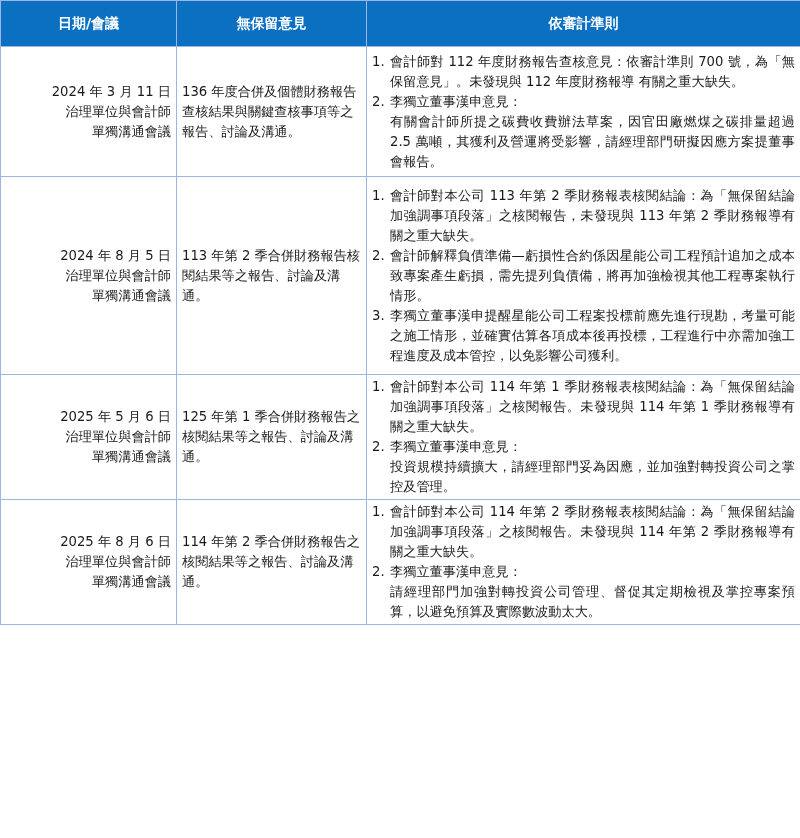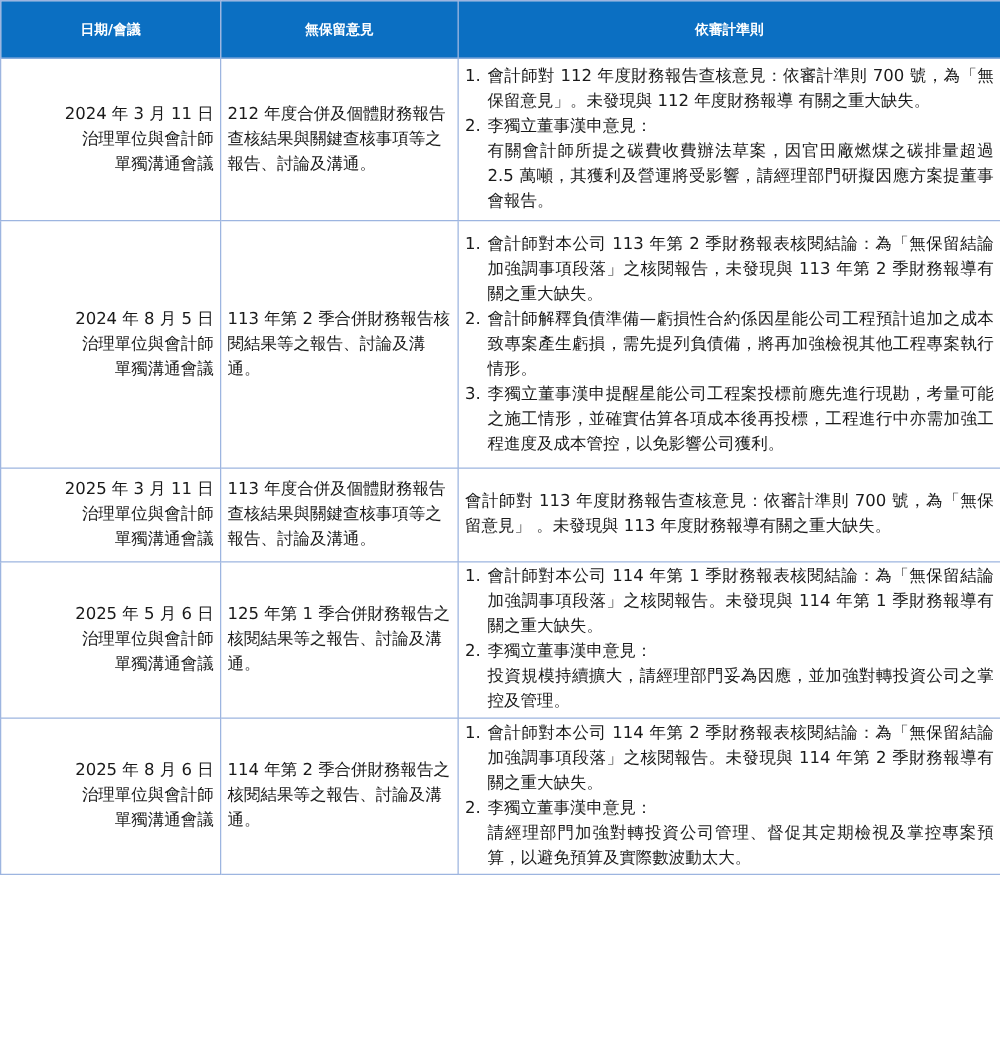--- a/index.html
+++ b/index.html
@@ -10,21 +10,21 @@
     border-collapse: collapse;
     table-layout: fixed;
   }
   table.comm th, table.comm td {
     border: 1px solid #9db5e0;
   }
   table.comm th {
     background: #0b6fc2;
     color: #ffffff;
     font-weight: bold;
-    font-size: 11px;
+    font-size: 14px;
     height: 46px;
     vertical-align: middle;
     margin-left: 28px;
   }
   table.comm td {
     font-size: 13.2px;
     line-height: 20px;
     vertical-align: middle;
     padding: 2px 5px;
   }
@@ -63,21 +63,21 @@
     </tr>
   </thead>
   <tbody>
 
     <tr class="r1">
       <td class="date">
         <span class="sub">2024 年 3 月 11 日</span>
         <span class="sub">治理單位與會計師</span>
         <span class="sub">單獨溝通會議</span>
       </td>
-      <td class="focus">212  年度合併及個體財務報告查核結果與關鍵查核事項等之報告、討論及溝通。</td>
+      <td class="focus">136  年度合併及個體財務報告查核結果與關鍵查核事項等之報告、討論及溝通。</td>
       <td class="result">
         <ol class="res">
           <li><span class="num">1.</span><span>會計師對 112 年度財務報告查核意見：依審計準則 700 號，為「無保留意見」。未發現與 112 年度財務報導 有關之重大缺失。</span></li>
           <li>
               <span class="num">2.</span>
               <span class="sub">李獨立董事漢申意見：</span>
               <span class="sub">有關會計師所提之碳費收費辦法草案，因官田廠燃煤之碳排量超過 2.5 萬噸，其獲利及營運將受影響，請經理部門研擬因應方案提董事會報告。</span>
             </li>
         </ol>
       </td>
@@ -94,29 +94,20 @@
       <td class="result">
         <ol class="res">
           <li><span class="num">1.</span><span>會計師對本公司 113 年第 2 季財務報表核閱結論：為「無保留結論加強調事項段落」之核閱報告，未發現與 113 年第 2 季財務報導有關之重大缺失。</span></li>
           <li><span class="num">2.</span><span>會計師解釋負債準備—虧損性合約係因星能公司工程預計追加之成本致專案產生虧損，需先提列負債備，將再加強檢視其他工程專案執行情形。</span></li>
           <li><span class="num">3.</span><span>李獨立董事漢申提醒星能公司工程案投標前應先進行現勘，考量可能之施工情形，並確實估算各項成本後再投標，工程進行中亦需加強工程進度及成本管控，以免影響公司獲利。</span></li>
         </ol>
       </td>
     </tr>
 
 
-    <tr class="r5">
-      <td class="date">
-        <span class="sub">2025 年 3 月 11 日</span>
-        <span class="sub">治理單位與會計師</span>
-        <span class="sub">單獨溝通會議</span>
-      </td>
-      <td class="focus">113  年度合併及個體財務報告查核結果與關鍵查核事項等之報告、討論及溝通。</td>
-      <td class="result">會計師對 113 年度財務報告查核意見：依審計準則 700 號，為「無保留意見」 。未發現與 113 年度財務報導有關之重大缺失。</td>
-    </tr>
 
     <tr class="r6">
       <td class="date">
         <span class="sub">2025 年 5 月 6 日</span>
         <span class="sub">治理單位與會計師</span>
         <span class="sub">單獨溝通會議</span>
       </td>
       <td class="focus">125 年第 1 季合併財務報告之核閱結果等之報告、討論及溝通。</td>
       <td class="result">
         <ol class="res">

